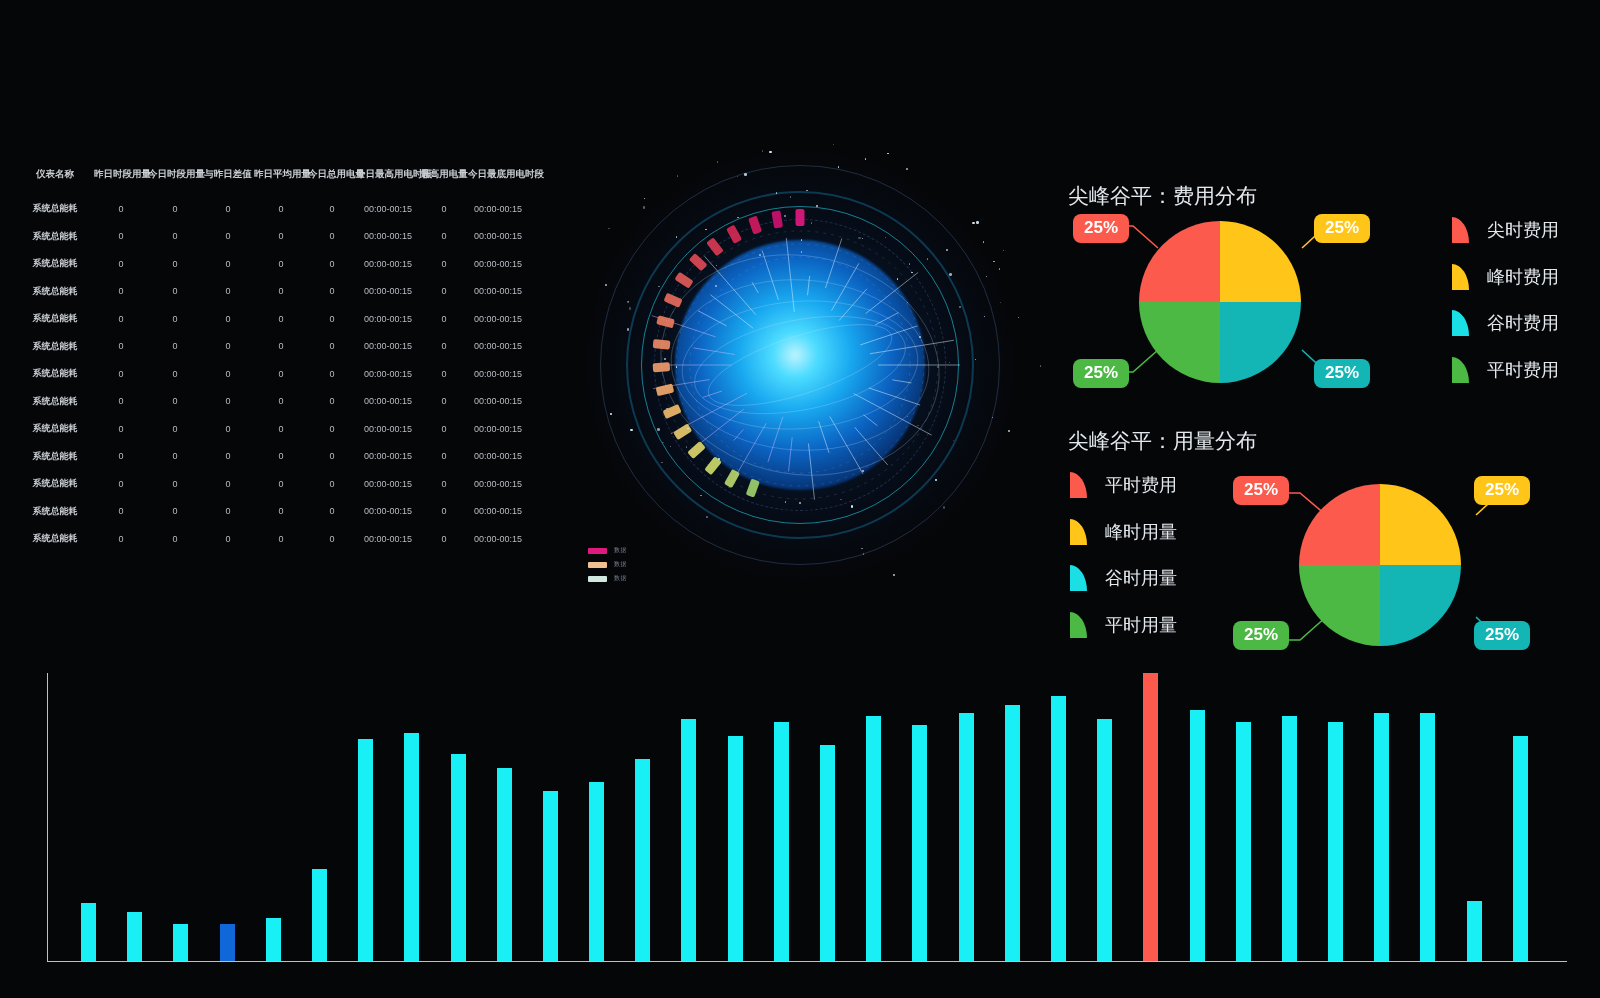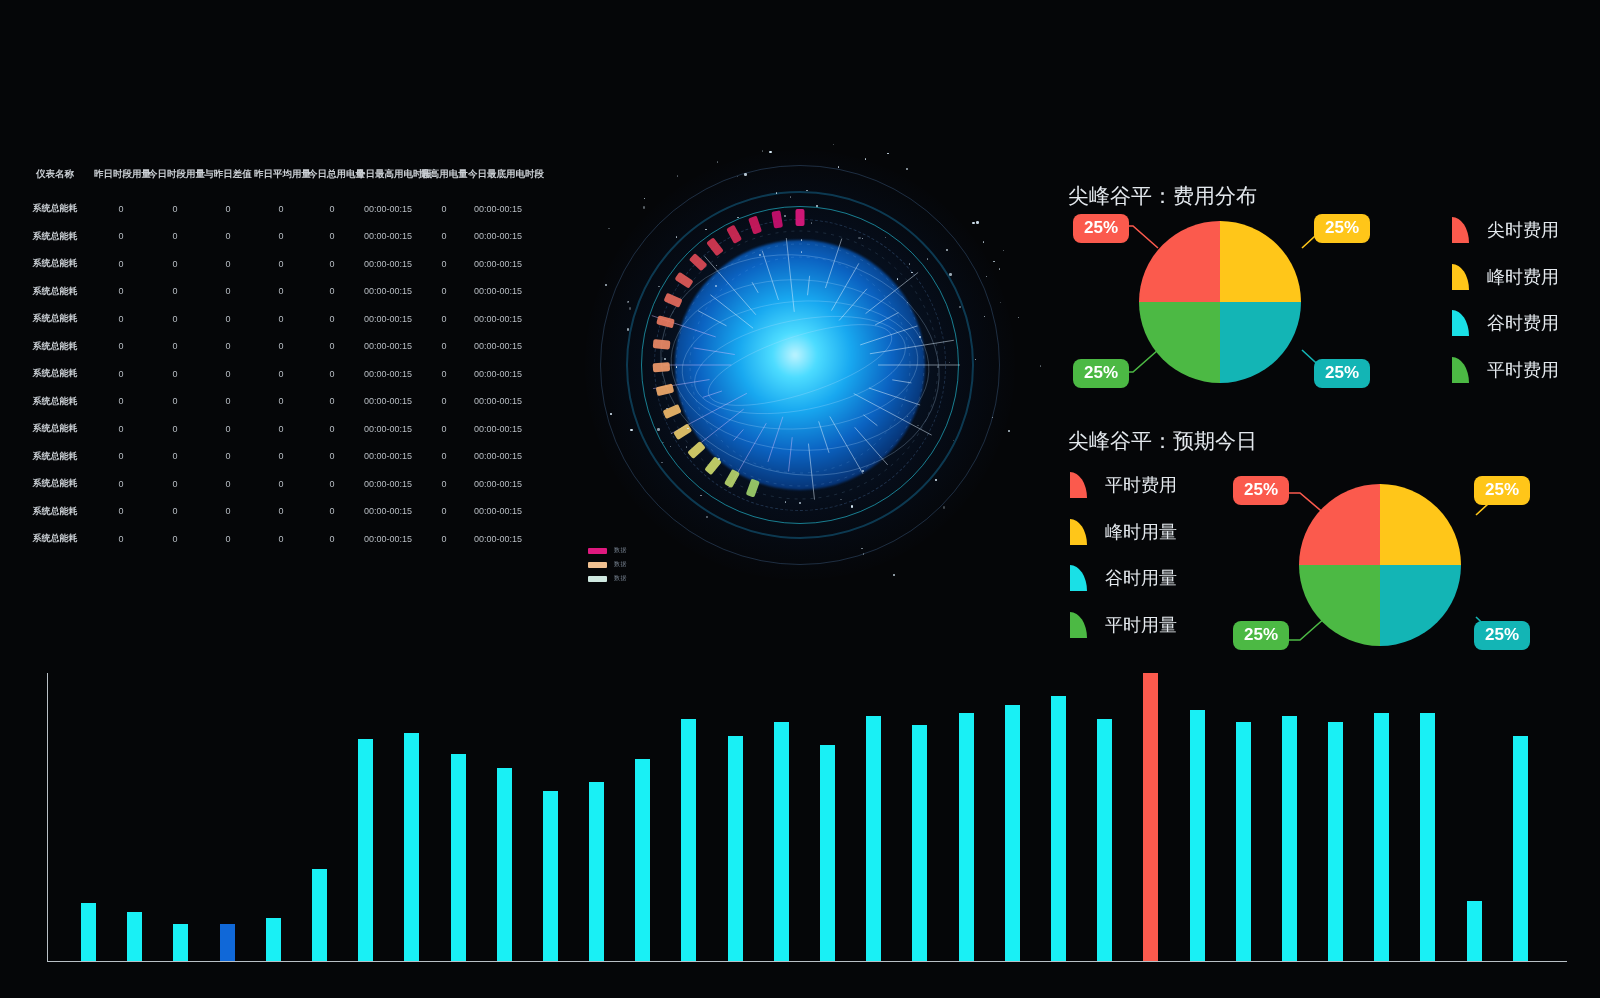--- a/index.html
+++ b/index.html
@@ -479,21 +479,21 @@
       <div class="row">
         <div class="wedge cyan"></div>
         <div class="lbl">谷时费用</div>
       </div>
       <div class="row">
         <div class="wedge green"></div>
         <div class="lbl">平时费用</div>
       </div>
     </div>
 
-<div class="sub-title" style="left:1068px; top:427px;">尖峰谷平：预期今日</div>
+<div class="sub-title" style="left:1068px; top:427px;">尖峰谷平：用量分布</div>
 
 <div class="pie-legend" id="usage-legend" style="left:1070px; top:462px;">
       <div class="row">
         <div class="wedge red"></div>
         <div class="lbl">平时费用</div>
       </div>
       <div class="row">
         <div class="wedge yellow"></div>
         <div class="lbl">峰时用量</div>
       </div>

